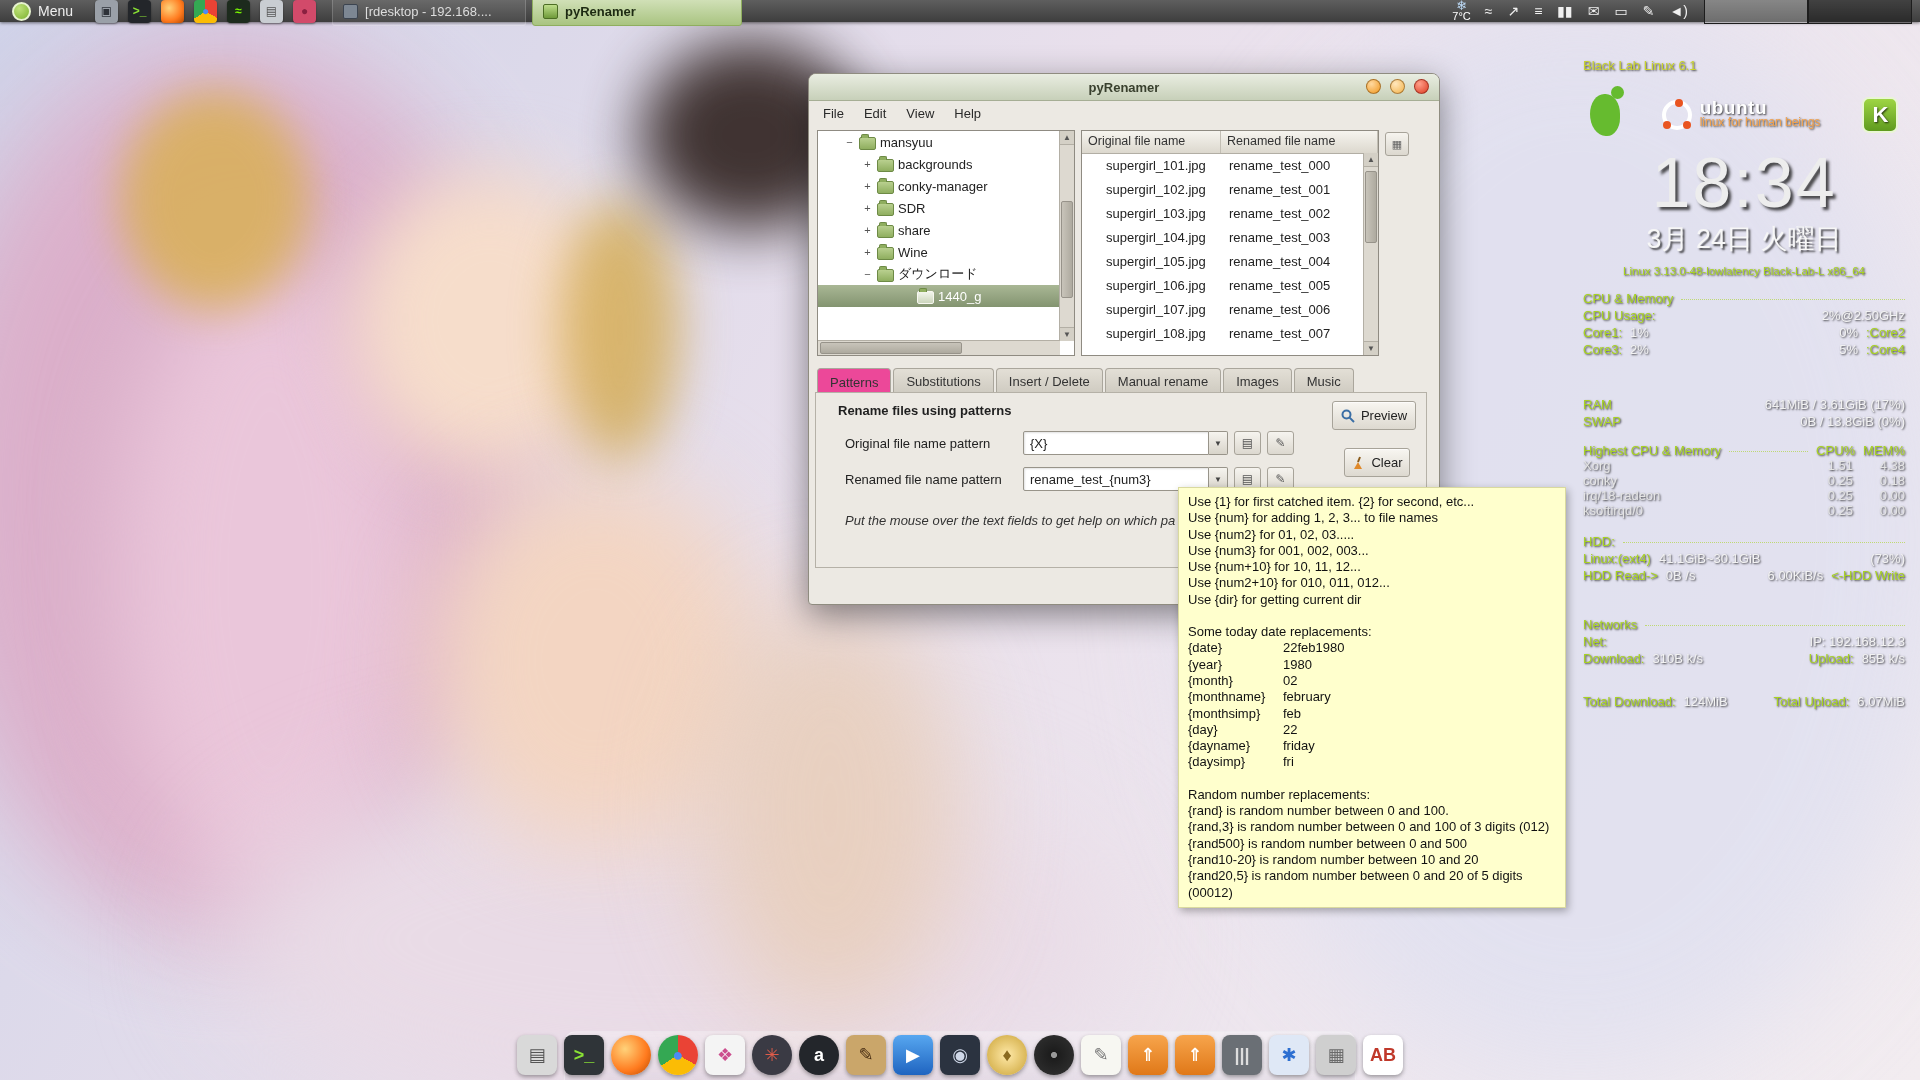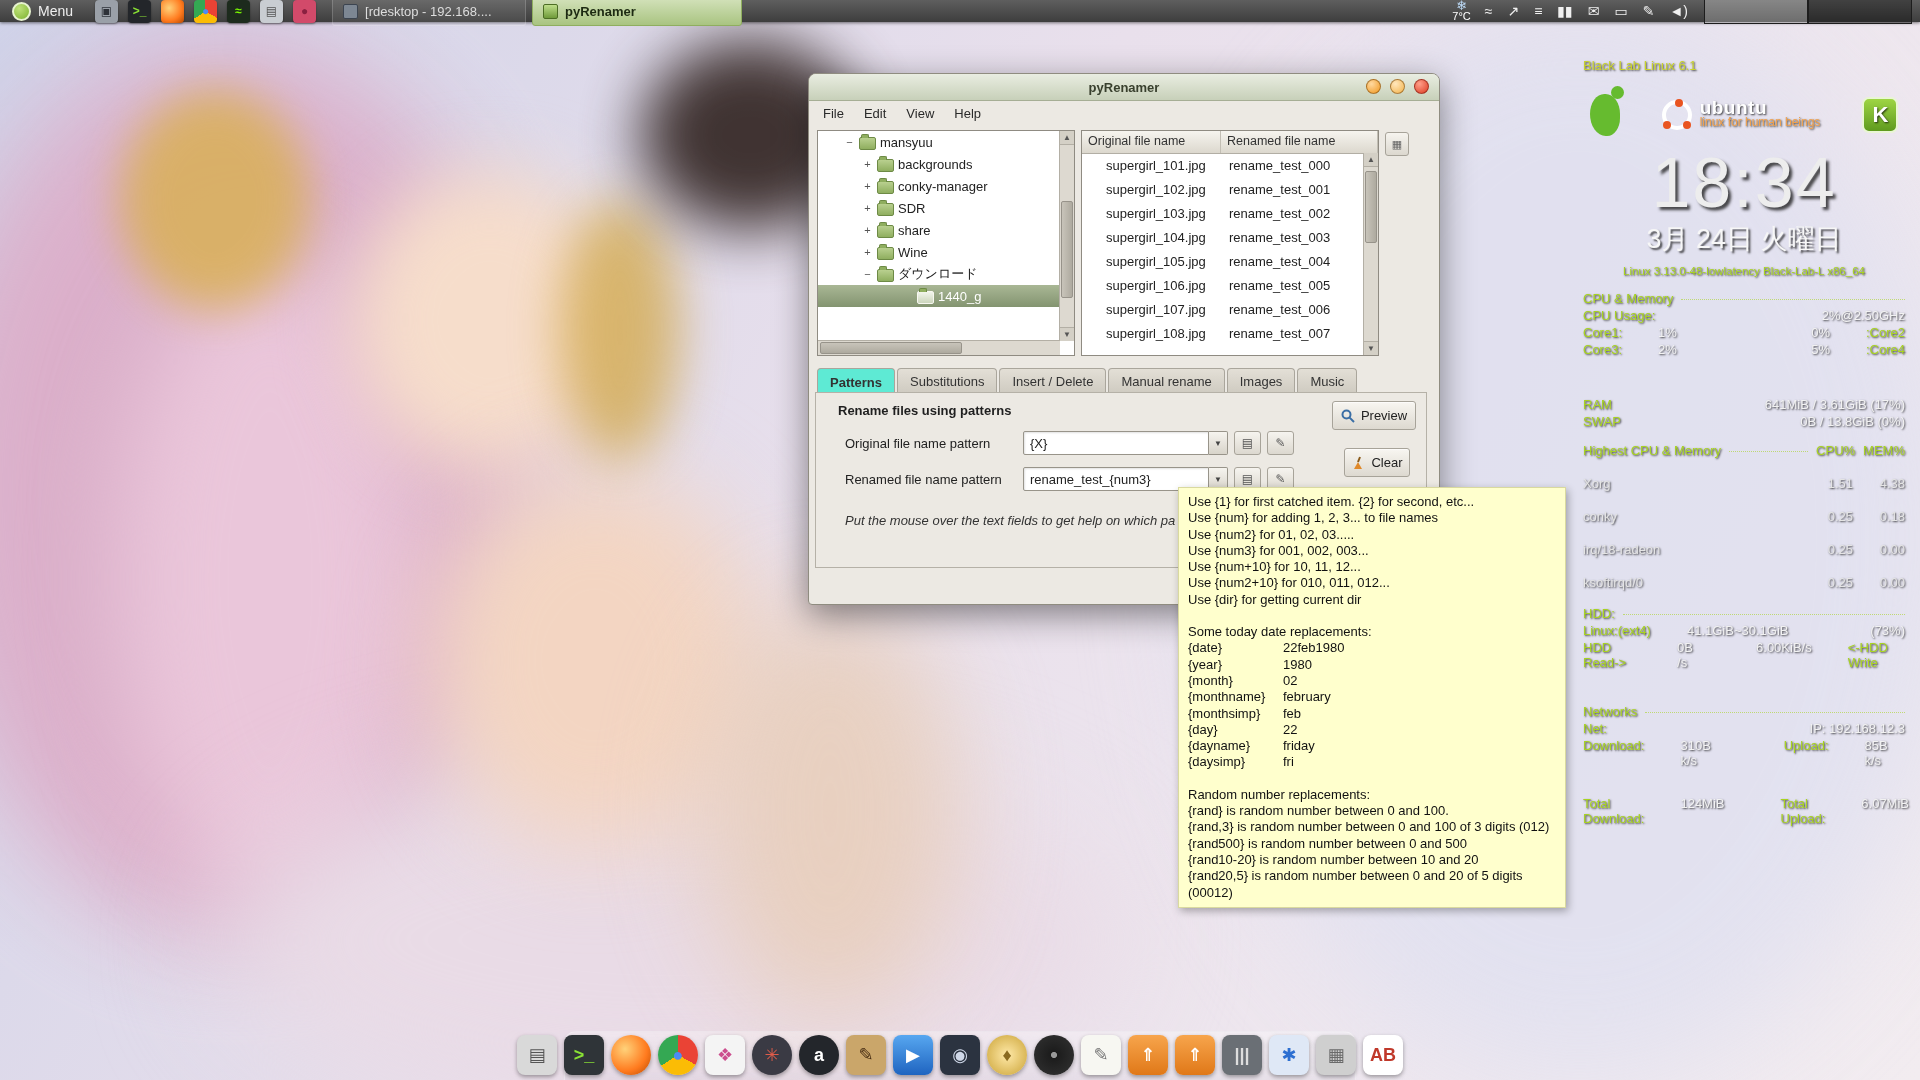--- a/index.html
+++ b/index.html
@@ -98,21 +98,21 @@
   .list-row .c1{width:139px;flex:0 0 139px;padding-left:24px;box-sizing:border-box;white-space:nowrap;}
   .list-row .c2{flex:1;padding-left:8px;white-space:nowrap;}
   .list-pane .vscroll{bottom:0;top:22px;}
   .corner-btn{position:absolute;left:576px;top:58px;width:22px;height:22px;border:1px solid #a7a399;border-radius:3px;
     background:linear-gradient(#f6f4ef,#dcd8cf);display:flex;align-items:center;justify-content:center;
     font-size:11px;color:#666;}
 
   .tabs{position:absolute;left:8px;top:292px;height:27px;display:flex;align-items:flex-end;}
   .tab{padding:5px 12px 4px;background:linear-gradient(#e3dfd6,#cfcbc1);border:1px solid #aaa69c;border-bottom:none;
     border-radius:4px 4px 0 0;margin-right:2px;color:#333;}
-  .tab.active{background:#5eead4;position:relative;top:1px;padding-top:6px;font-weight:bold;}
+  .tab.active{background:#ec4899;position:relative;top:1px;padding-top:6px;font-weight:normal;}
 
   .notebook{position:absolute;left:6px;right:12px;top:318px;height:176px;border:1px solid #b5b1a7;
     background:#ece9e3;box-sizing:border-box;}
   .section-title{position:absolute;left:22px;top:10px;font-weight:bold;color:#1f1f1f;}
   .p-row{position:absolute;left:29px;display:flex;align-items:center;}
   .p-row .plabel{width:178px;flex:0 0 178px;color:#222;}
   .entry{width:172px;height:22px;border:1px solid #98948a;border-radius:2px 0 0 2px;background:#fff;
     padding:0 6px;font-size:13px;color:#222;font-family:"Liberation Sans","DejaVu Sans",sans-serif;
     box-shadow:inset 1px 1px 2px rgba(0,0,0,.12);}
   .combo-arrow{width:19px;height:24px;border:1px solid #98948a;border-left:none;border-radius:0 2px 2px 0;
@@ -163,24 +163,24 @@
   .kde-logo{width:36px;height:36px;border-radius:7px;background:linear-gradient(#9ed544,#5f9a1e);
     display:flex;align-items:center;justify-content:center;color:#fff;font-weight:bold;font-size:22px;
     border:2px solid #e9f6d4;box-sizing:border-box;}
   .ck-clock{font-size:70px;color:#ededed;text-align:center;line-height:72px;margin-top:4px;
     text-shadow:3px 3px 3px rgba(30,30,30,.8);letter-spacing:2px;}
   .ck-date{font-size:27px;color:#f7f7f7;text-align:center;margin-top:2px;text-shadow:2px 2px 2px rgba(30,30,30,.8);}
   .ck-kernel{font-size:11.5px;color:#a8d321;text-align:center;margin-top:8px;}
   .ck-header{display:flex;align-items:baseline;margin-top:14px;color:#a8d321;}
   .ck-header .hline{flex:1;border-bottom:1px dotted rgba(168,211,33,.6);margin-left:8px;transform:translateY(-3px);}
   .ck-header .cols{margin-left:8px;color:#a8d321;}
-  .ck-row{display:flex;align-items:flex-start;margin-top:2px;gap:28px;}
+  .ck-row{display:flex;align-items:center;margin-top:2px;}
   .ck-row .fill{flex:1;}
   .ck-row .ml{margin-left:8px;}
-  .ck-proc{display:flex;margin-top:18px;color:#e4e4e4;}
+  .ck-proc{display:flex;margin-top:0;color:#e4e4e4;}
   .ck-proc .pname{flex:1;}
   .ck-proc .pcpu,.ck-proc .pmem{width:52px;text-align:right;}
   .mt40{margin-top:40px;}  .mt14{margin-top:14px;}  .mt16{margin-top:16px;}
   .mt28{margin-top:28px;}  .mt34{margin-top:34px;}
 
   
   .dock{position:absolute;left:0;right:0;bottom:0;height:54px;z-index:40;display:flex;justify-content:center;}
   .dock-shelf{position:absolute;left:50%;transform:translateX(-50%);bottom:0;width:790px;height:48px;
     background:linear-gradient(rgba(255,255,255,.30),rgba(180,180,195,.10));
     border-radius:12px 12px 0 0;border:1px solid rgba(255,255,255,.35);border-bottom:none;}

